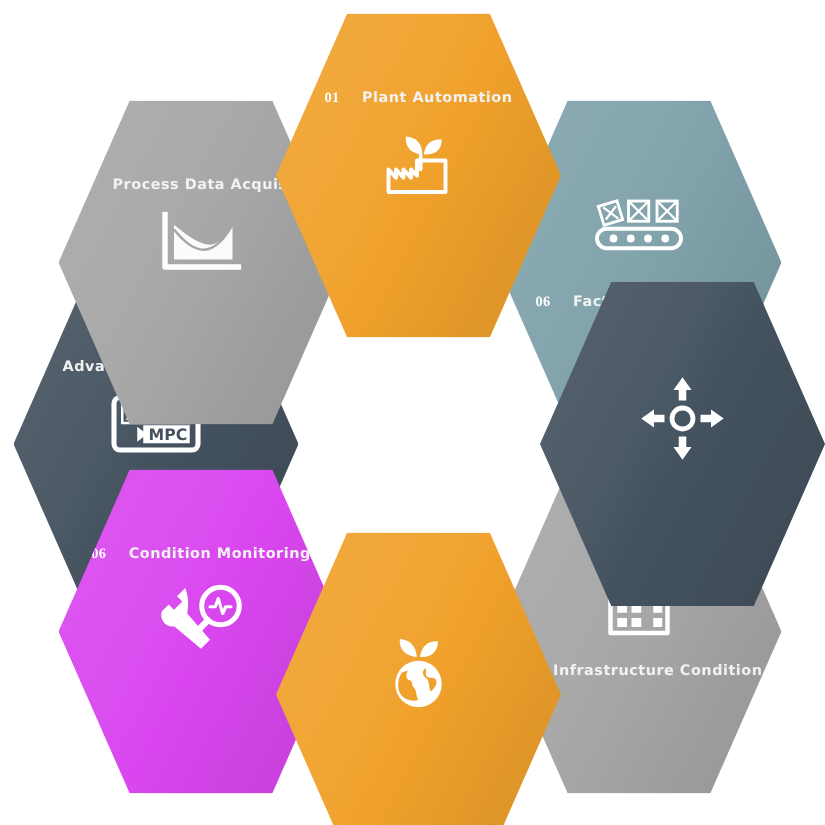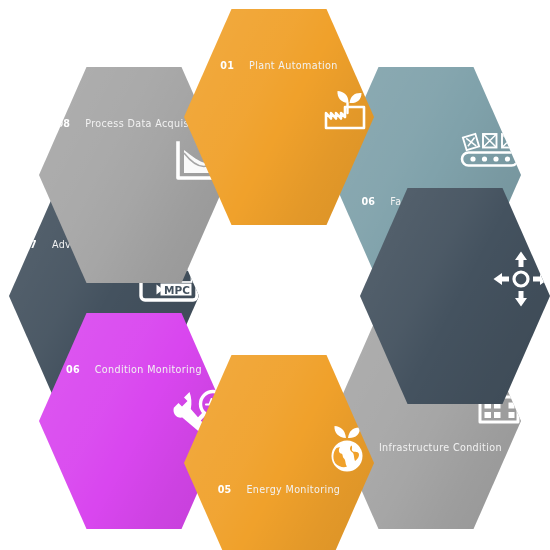--- a/index.html
+++ b/index.html
@@ -32,32 +32,33 @@
     font-size:9.6px;
     letter-spacing:0.35px;
     white-space:nowrap;
     line-height:1;
   }
   .hex .label .num{
     font-weight:bold;
     color:#ffffff;
     margin-right:3px;
     letter-spacing:0.2px;
+    font-family:Liberation Serif, serif;
   }
   .hex .label .txt{
     color:#f2f2f2;
-    font-weight:400;
+    font-weight:700;
     padding-left:12px;
   }
   .hex .icon{
     position:absolute;
     left:0;right:0;
     display:flex;
     align-items:center;
-    justify-content:flex-end;
+    justify-content:center;
   }
   .hex svg{display:block;}
 
   
   .lab-top   .label{ top:52px; }
   .lab-top   .icon { top:74px; }
   .lab-bot   .label{ top:130px; }
   .lab-bot   .icon { top:62px; }
 </style>
 </head>
@@ -143,21 +144,20 @@
       <circle cx="27" cy="39" r="15.5" fill="#fff"></circle>
       <g fill="#F0A12B">
         <path d="M20 30 C18 33, 19 36, 21 36.5 C23.5 37, 22 39.5, 24 41.5 C26 43.5, 25 47, 27 49.5
                  C24 51, 19 50, 16 47 C12.5 43.5, 12.5 35, 16.5 31 Z"></path>
         <path d="M31.5 28.5 C33 30.5, 31 32.5, 32.5 34 C34 35.5, 37 34, 38.5 36 C40 38.5, 38 42, 35 44
                  C33.5 40, 34.5 36.5, 32 35 C30 34, 29 30.5, 31.5 28.5 Z"></path>
       </g>
       <circle cx="27" cy="39" r="15.5" stroke="#fff" stroke-width="0" fill="none"></circle>
     </svg>
       </div>
-      <div class="label"><span class="num">05</span><span class="txt">Energy Monitoring</span></div>
     </div>
     <div class="hex lab-top" style="left: 39px; top: 313px; background: #d946ef; z-index: 5;">
       <div class="sheen"></div>
       <div class="icon">
     <svg width="58" height="48" viewBox="0 0 58 48" fill="none">
       <path d="M16.5 4 L11 9.5 L14.5 13 L9 18.5 L5.5 15 L0.8 19.7
                C-0.7 25.5, 3.5 30.5, 9.3 29.6 L27 44.5 L33 38.5 L17.8 21
                C19 15.2, 18.5 9, 16.5 4 Z" fill="#fff" transform="translate(2,1)"></path>
       <circle cx="42" cy="17" r="12.5" stroke="#fff" stroke-width="3.4" fill="none"></circle>
       <path d="M33.5 26.5 L25 35.5" stroke="#fff" stroke-width="4.2" stroke-linecap="round"></path>

